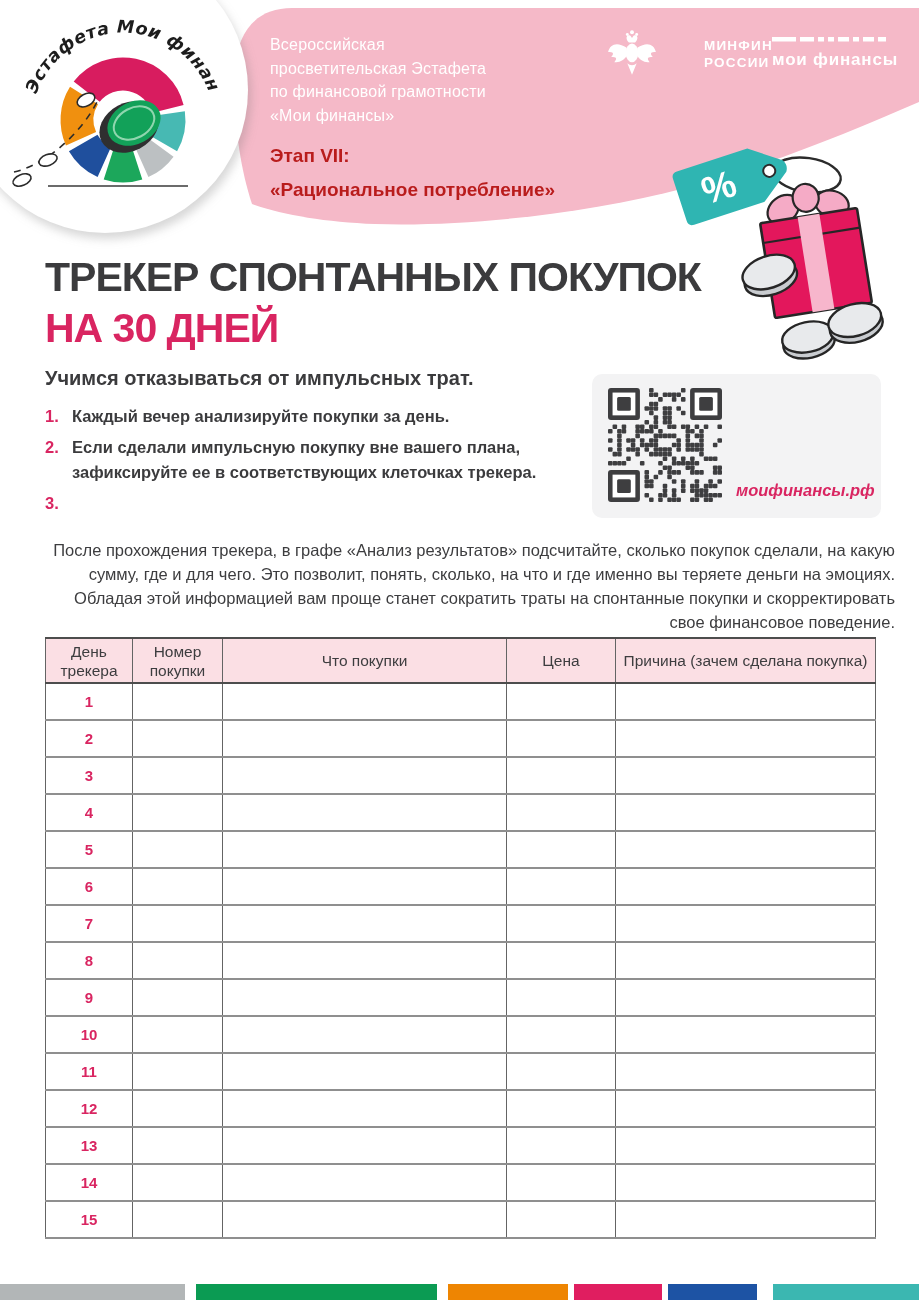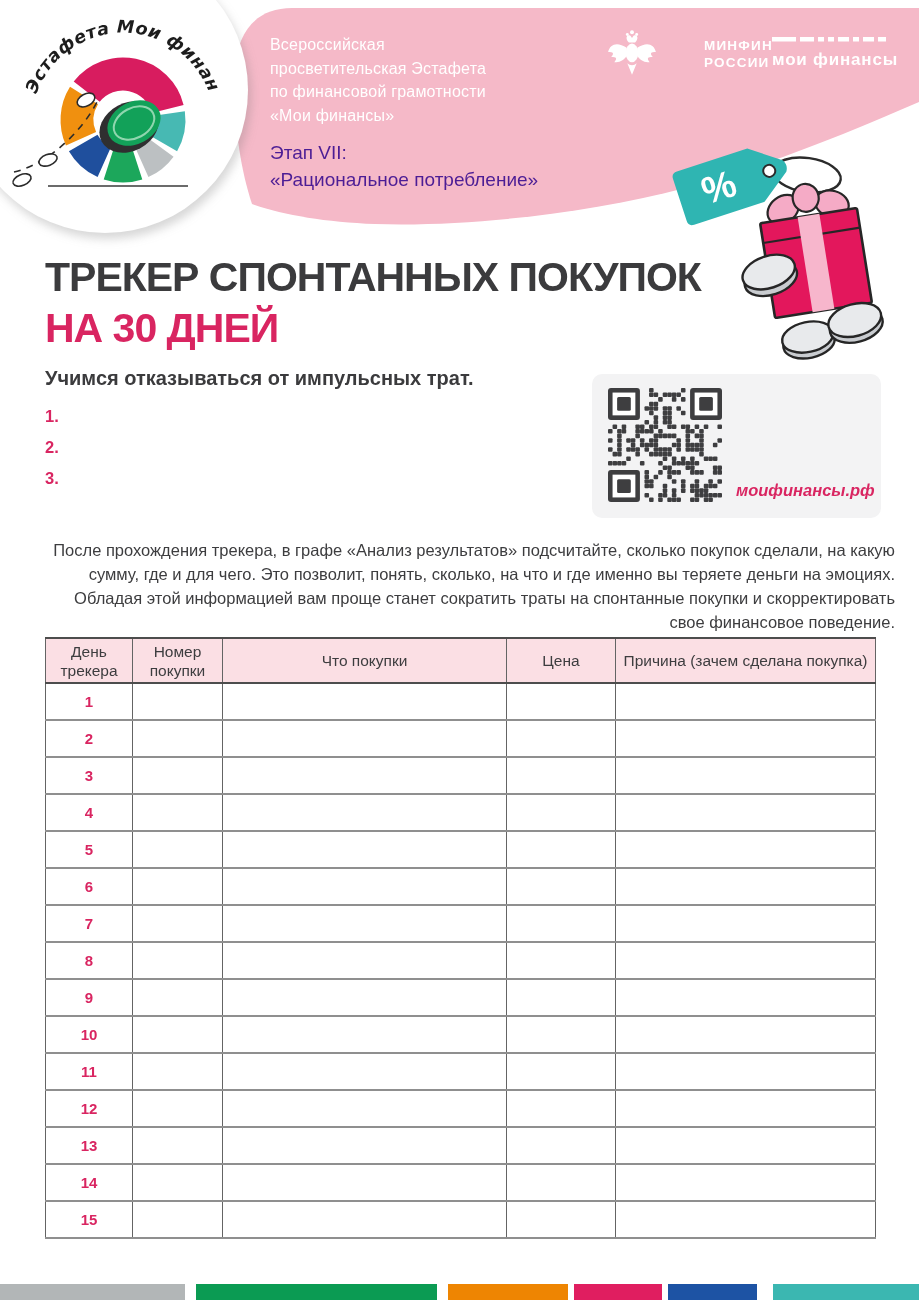--- a/index.html
+++ b/index.html
@@ -3,21 +3,21 @@
 <meta charset="utf-8">
 <style>
   html,body{margin:0;padding:0;background:#fff;}
   .page{position:relative;width:919px;height:1300px;background:#fff;overflow:hidden;
         font-family:"Liberation Sans","DejaVu Sans",sans-serif;color:#3b3b3d;}
   .abs{position:absolute;}
   .pre{white-space:pre-line;}
 
   
   .hdr-program{left:270px;top:33px;width:330px;color:#fff;font-size:16px;line-height:23.5px;font-weight:400;letter-spacing:.2px;}
-  .hdr-stage{left:270px;top:139px;width:420px;color:#4c1d95;font-size:19px;line-height:27px;font-weight:400;}
+  .hdr-stage{left:270px;top:139px;width:420px;color:#b91c1c;font-size:19px;line-height:34px;font-weight:700;}
   .minfin-label{left:704px;top:37px;color:#fff;font-size:13.5px;line-height:17px;font-weight:700;letter-spacing:1.2px;}
   .brand-label{left:772px;top:50px;color:#fff;font-size:17px;font-weight:700;letter-spacing:.8px;}
 
   
   .title1{left:45px;top:254px;font-size:41px;font-weight:700;letter-spacing:-1px;color:#3b3b3d;}
   .title2{left:45px;top:305px;font-size:41px;font-weight:700;letter-spacing:-1px;color:#d92561;}
   .subtitle{left:45px;top:367px;font-size:20px;font-weight:700;color:#3b3b3d;}
 
   
   .instr{left:45px;top:404px;width:545px;}
@@ -165,23 +165,26 @@
     </g>
   </svg>
 
   <div class="abs title1">ТРЕКЕР СПОНТАННЫХ ПОКУПОК</div>
   <div class="abs title2">НА 30 ДНЕЙ</div>
   <div class="abs subtitle">Учимся отказываться от импульсных трат.</div>
 
   <div class="abs instr">
     <div class="instr-item">
       <span class="instr-num">1.</span>
+      <span class="instr-text pre">Каждый вечер анализируйте покупки за день.</span>
     </div>
     <div class="instr-item">
       <span class="instr-num">2.</span>
+      <span class="instr-text pre">Если сделали импульсную покупку вне вашего плана,
+зафиксируйте ее в соответствующих клеточках трекера.</span>
     </div>
     <div class="instr-item">
       <span class="instr-num">3.</span>
     </div>
   </div>
 
   <div class="abs qrbox"></div>
   <svg class="abs qr-svg" width="114" height="114" viewBox="0 0 114 114">
       <g fill="#3e3e40">
         <rect x="41.04" y="0" width="4.56" height="4.56" rx="1"></rect>

